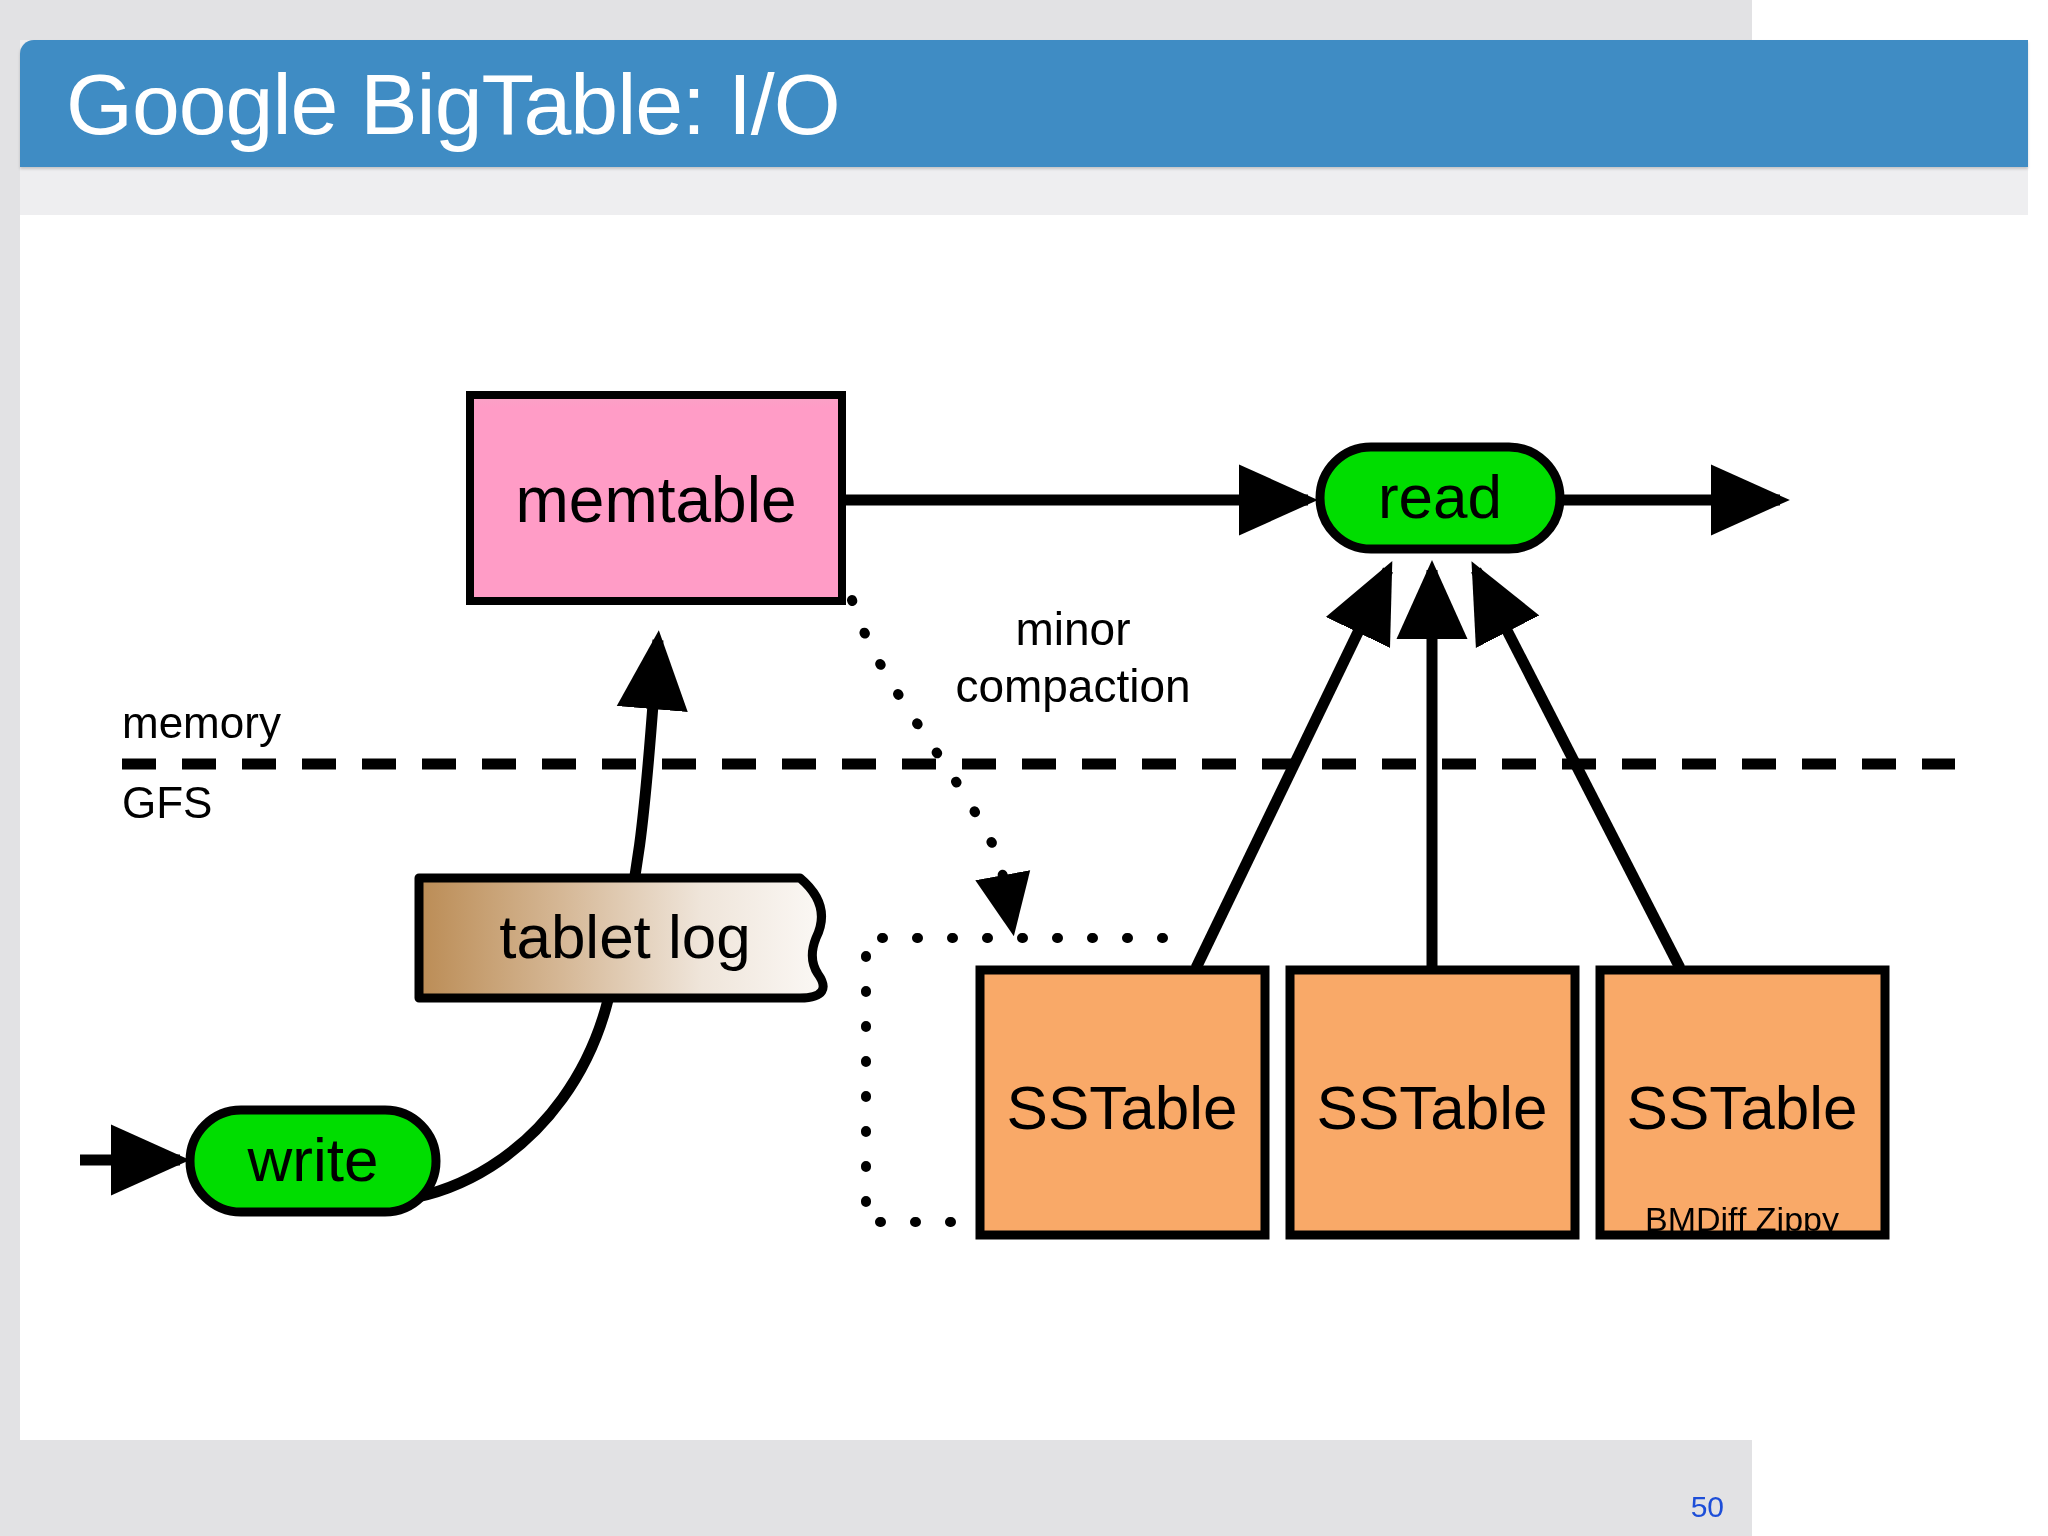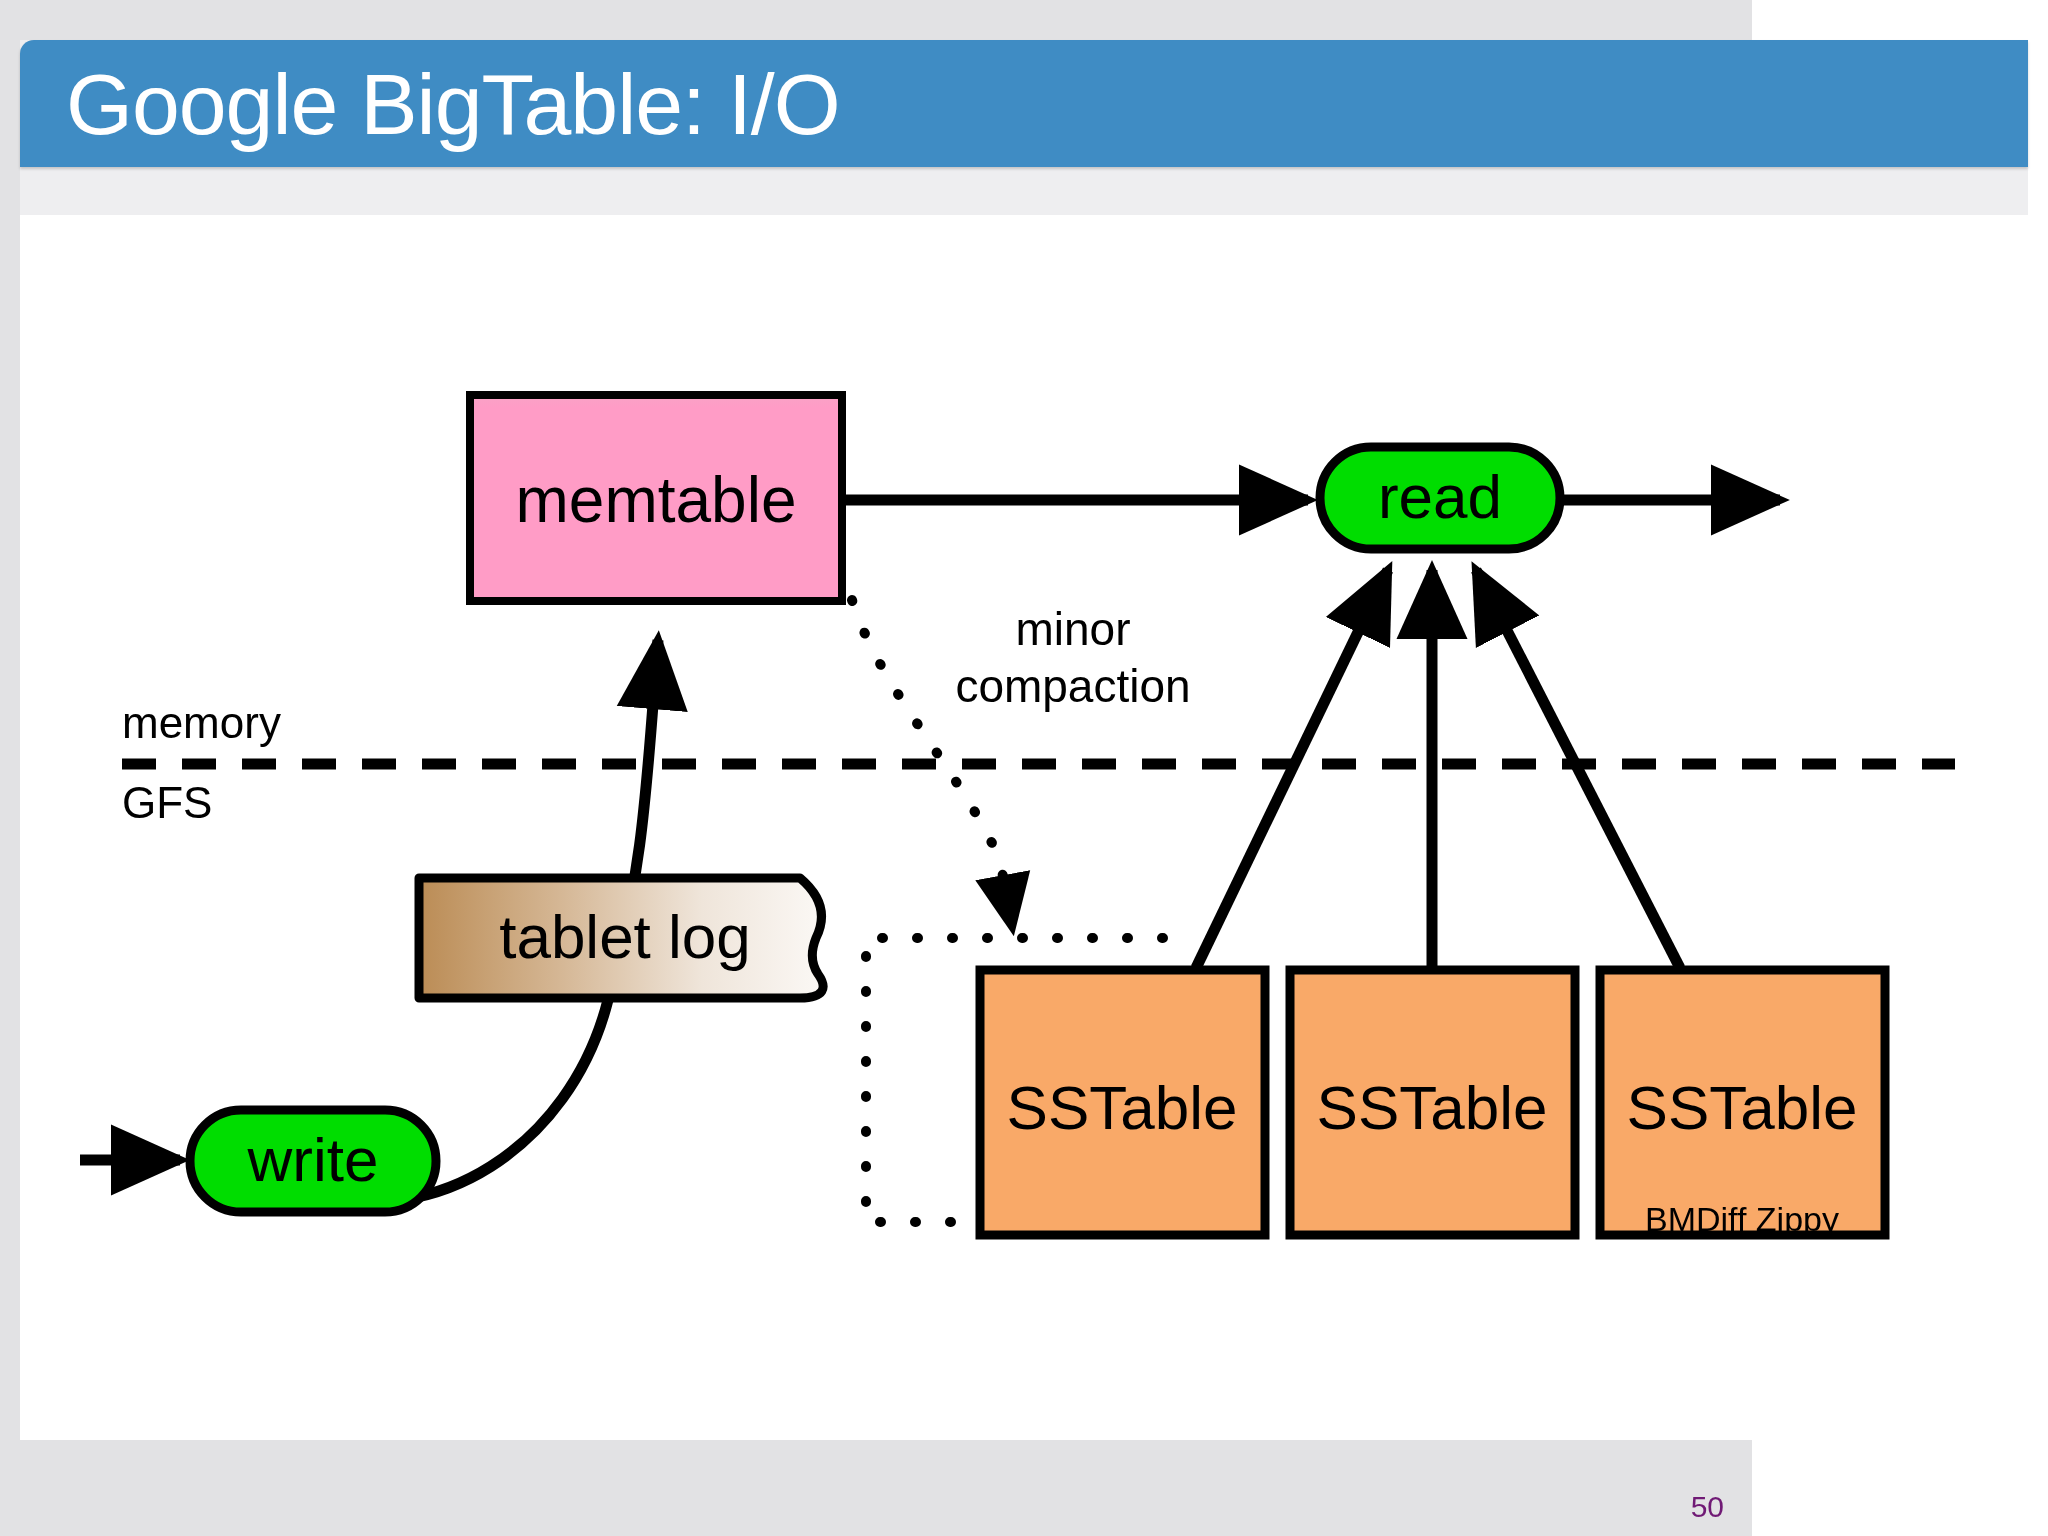--- a/index.html
+++ b/index.html
@@ -71,21 +71,21 @@
     top: 0;
     width: 2048px;
     height: 1536px;
   }
 
   #page-number {
     position: absolute;
     right: 28px;
     bottom: 12px;
     font-size: 30px;
-    color: #701a75;
+    color: #1d4ed8;
     font-family: "Liberation Sans", sans-serif;
   }
 
   .node-label {
     font-family: "Liberation Sans", sans-serif;
     text-anchor: middle;
     dominant-baseline: middle;
     fill: #000000;
   }
   .ann-label {

